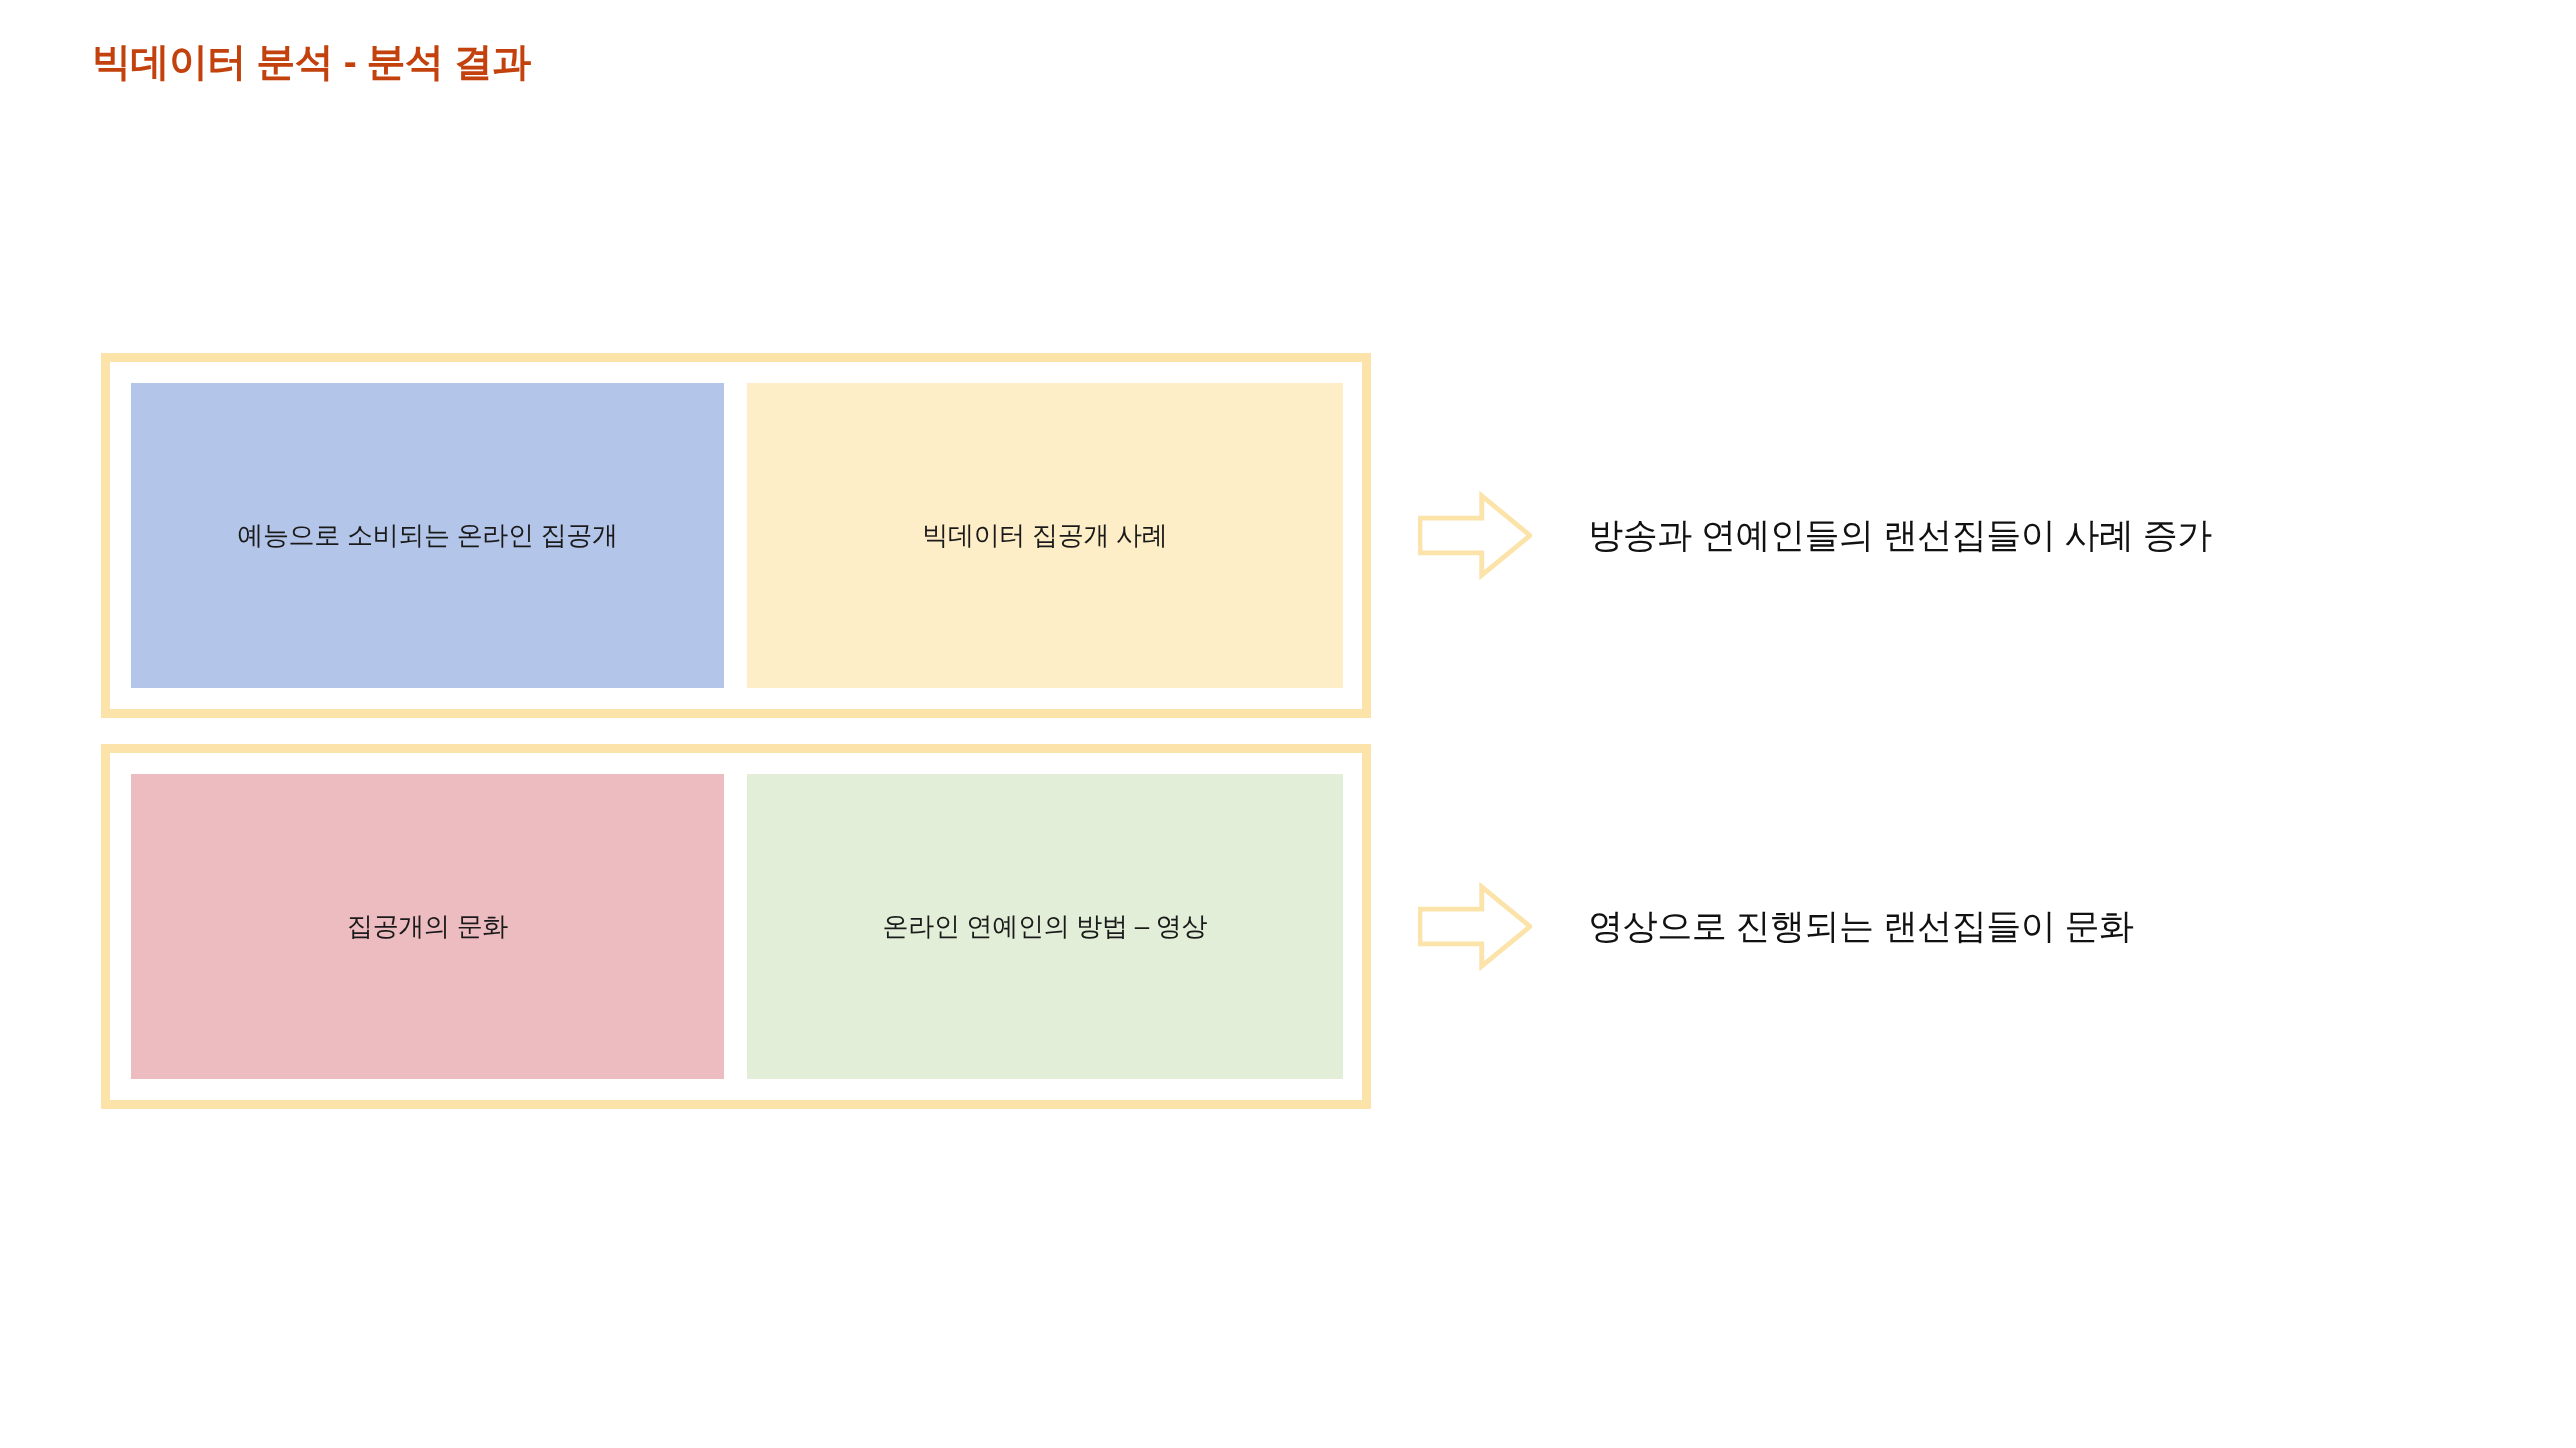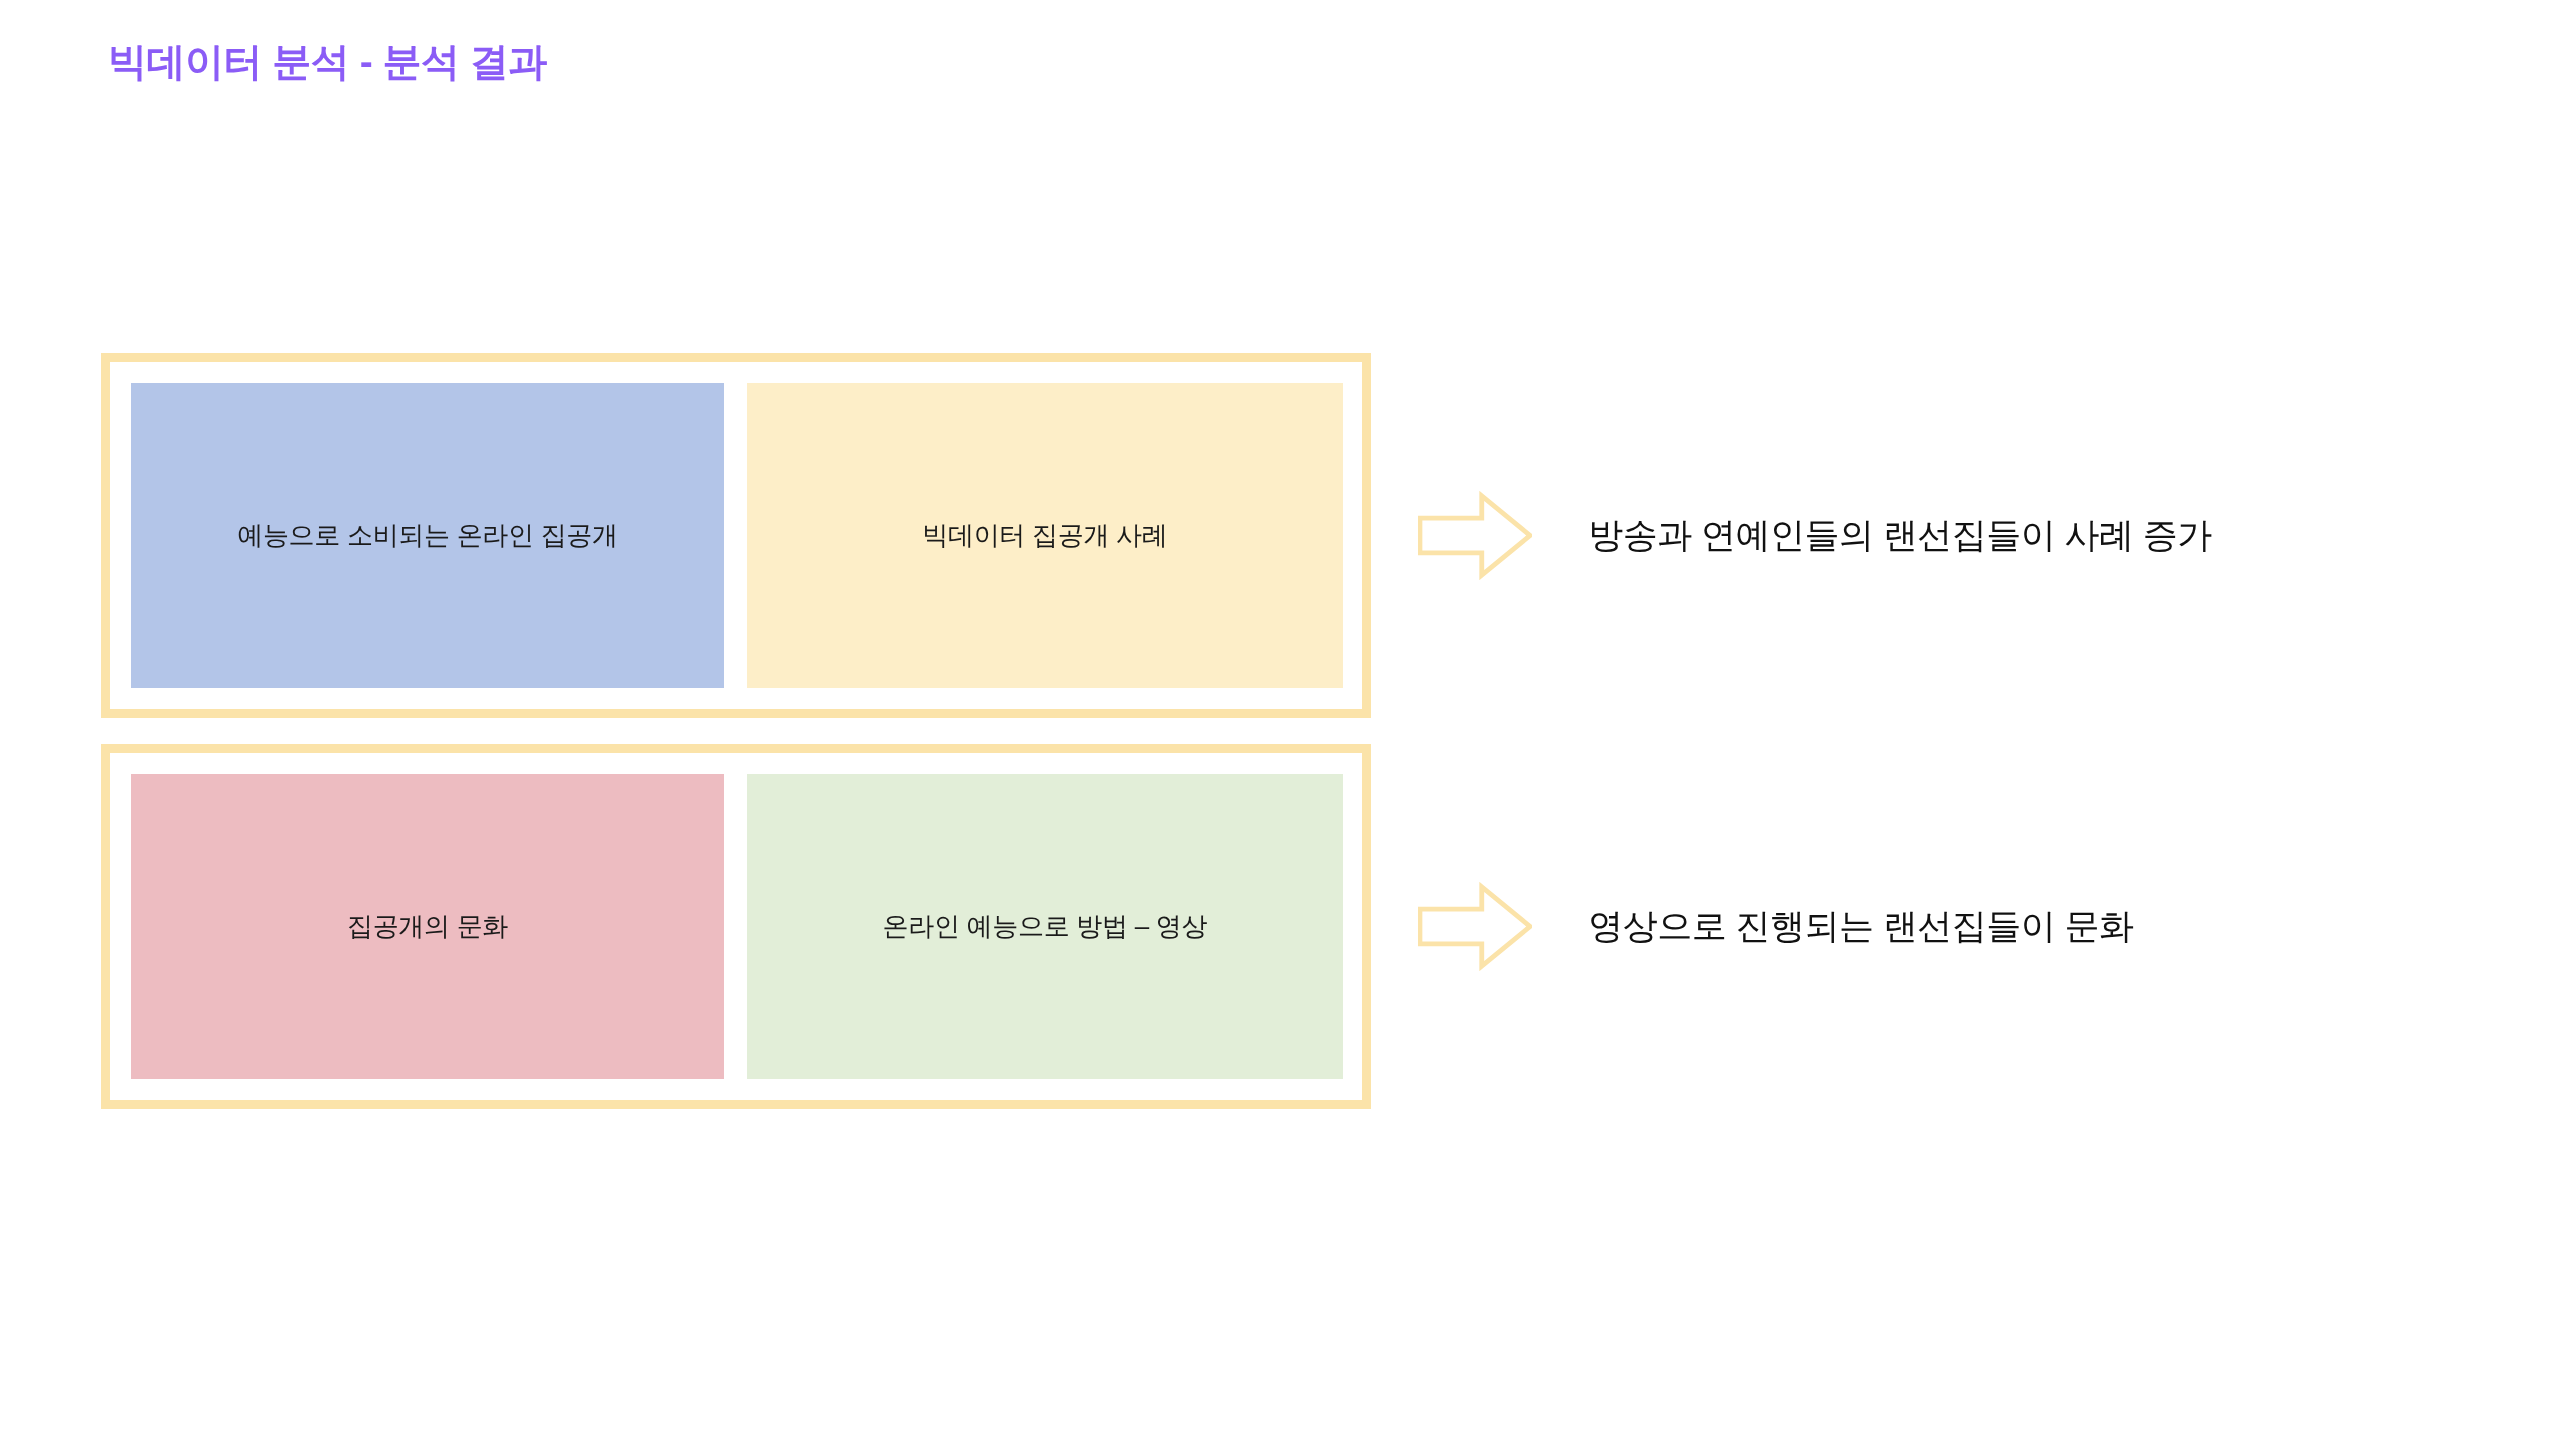--- a/index.html
+++ b/index.html
@@ -10,25 +10,25 @@
   body {
     width: 2576px;
     height: 1449px;
     font-family: "Liberation Sans", "DejaVu Sans", sans-serif;
     overflow: hidden;
     position: relative;
   }
 
   #page-title {
     position: absolute;
-    left: 108px;
+    left: 92px;
     top: 35px;
     font-size: 39px;
     font-weight: bold;
-    color: #8b5cf6;
+    color: #c2410c;
     letter-spacing: -0.5px;
     white-space: nowrap;
   }
 
   .diagram {
     position: absolute;
     left: 0;
     top: 0;
     width: 2576px;
     height: 1449px;
@@ -130,21 +130,21 @@
     </div>
 
     <div class="conclusion">방송과 연예인들의 랜선집들이 사례 증가</div>
   </div>
 
   <div class="row row-2">
 
     <div class="frame">
       <div class="frame-inner">
         <div class="cell cell-a bg-pink">집공개의 문화</div>
-        <div class="cell cell-b bg-green">온라인 예능으로 방법 – 영상</div>
+        <div class="cell cell-b bg-green">온라인 연예인의 방법 – 영상</div>
       </div>
     </div>
 
     <div class="arrow-wrap">
       <svg class="arrow-svg" width="114" height="89" viewBox="0 0 118 92">
         <polygon points="2,28 66,28 66,5 116,46 66,87 66,64 2,64" fill="none" stroke="#fbe3a9" stroke-width="5" stroke-linejoin="miter"></polygon>
       </svg>
     </div>
 
     <div class="conclusion">영상으로 진행되는 랜선집들이 문화</div>

